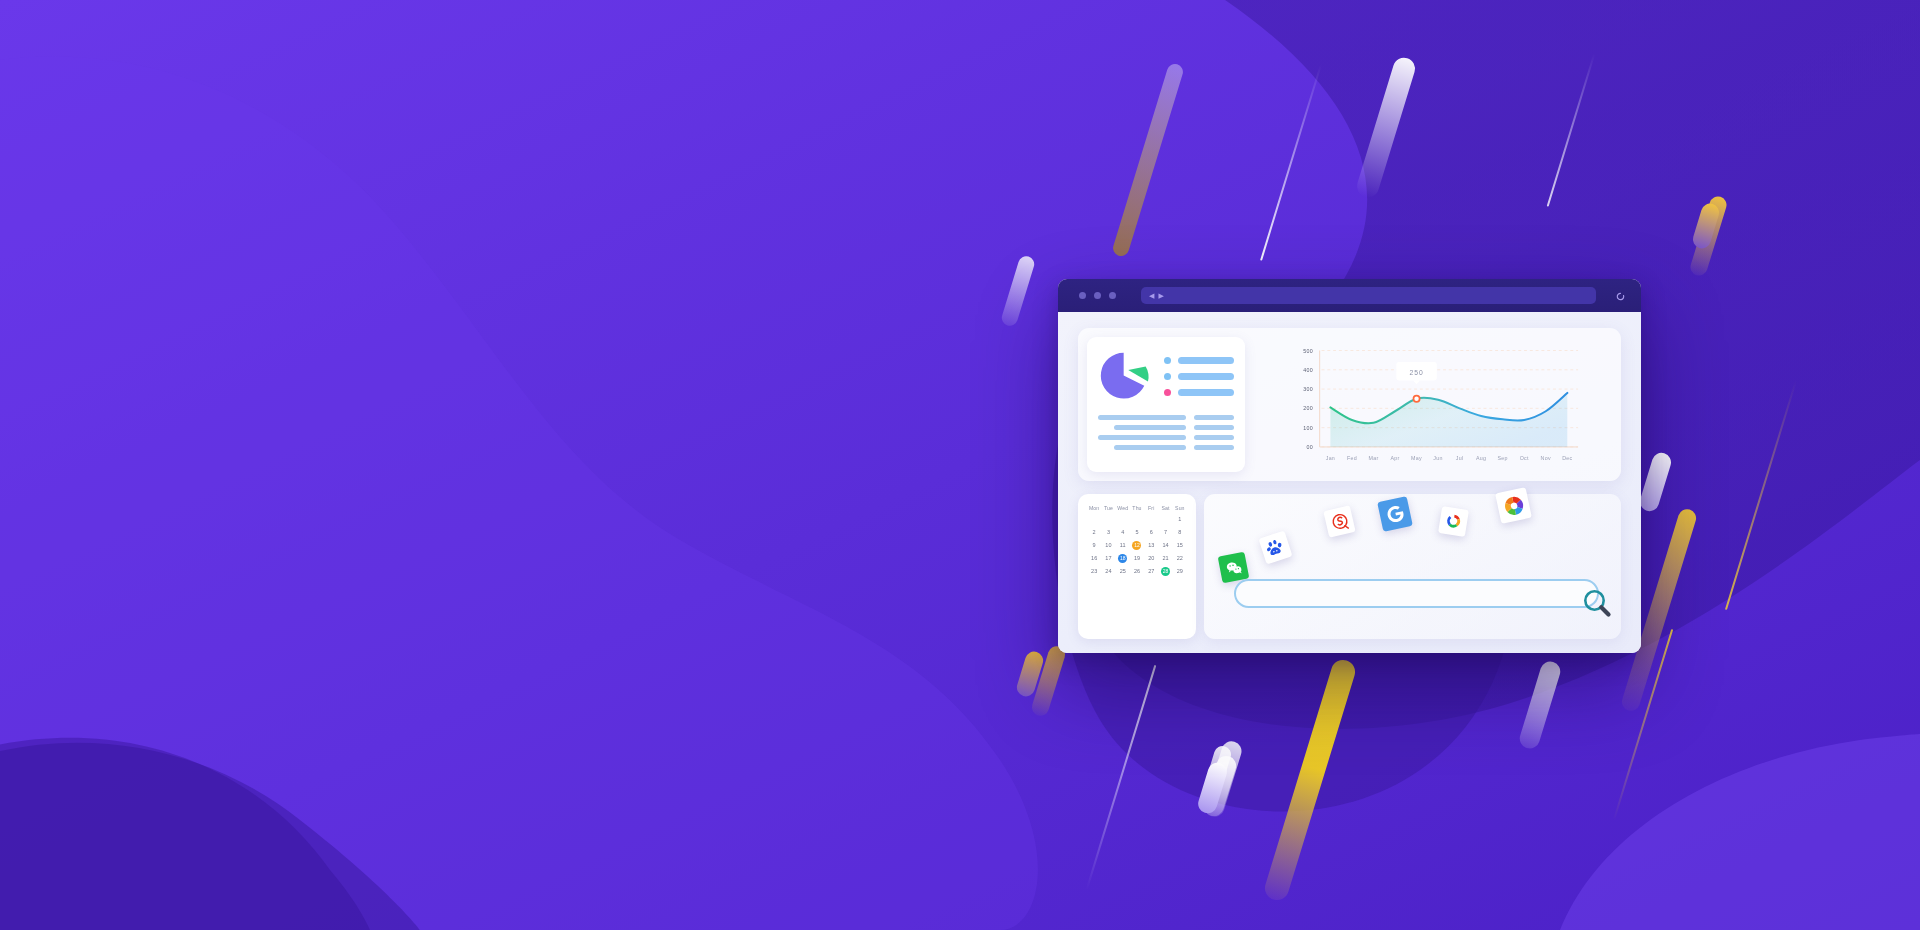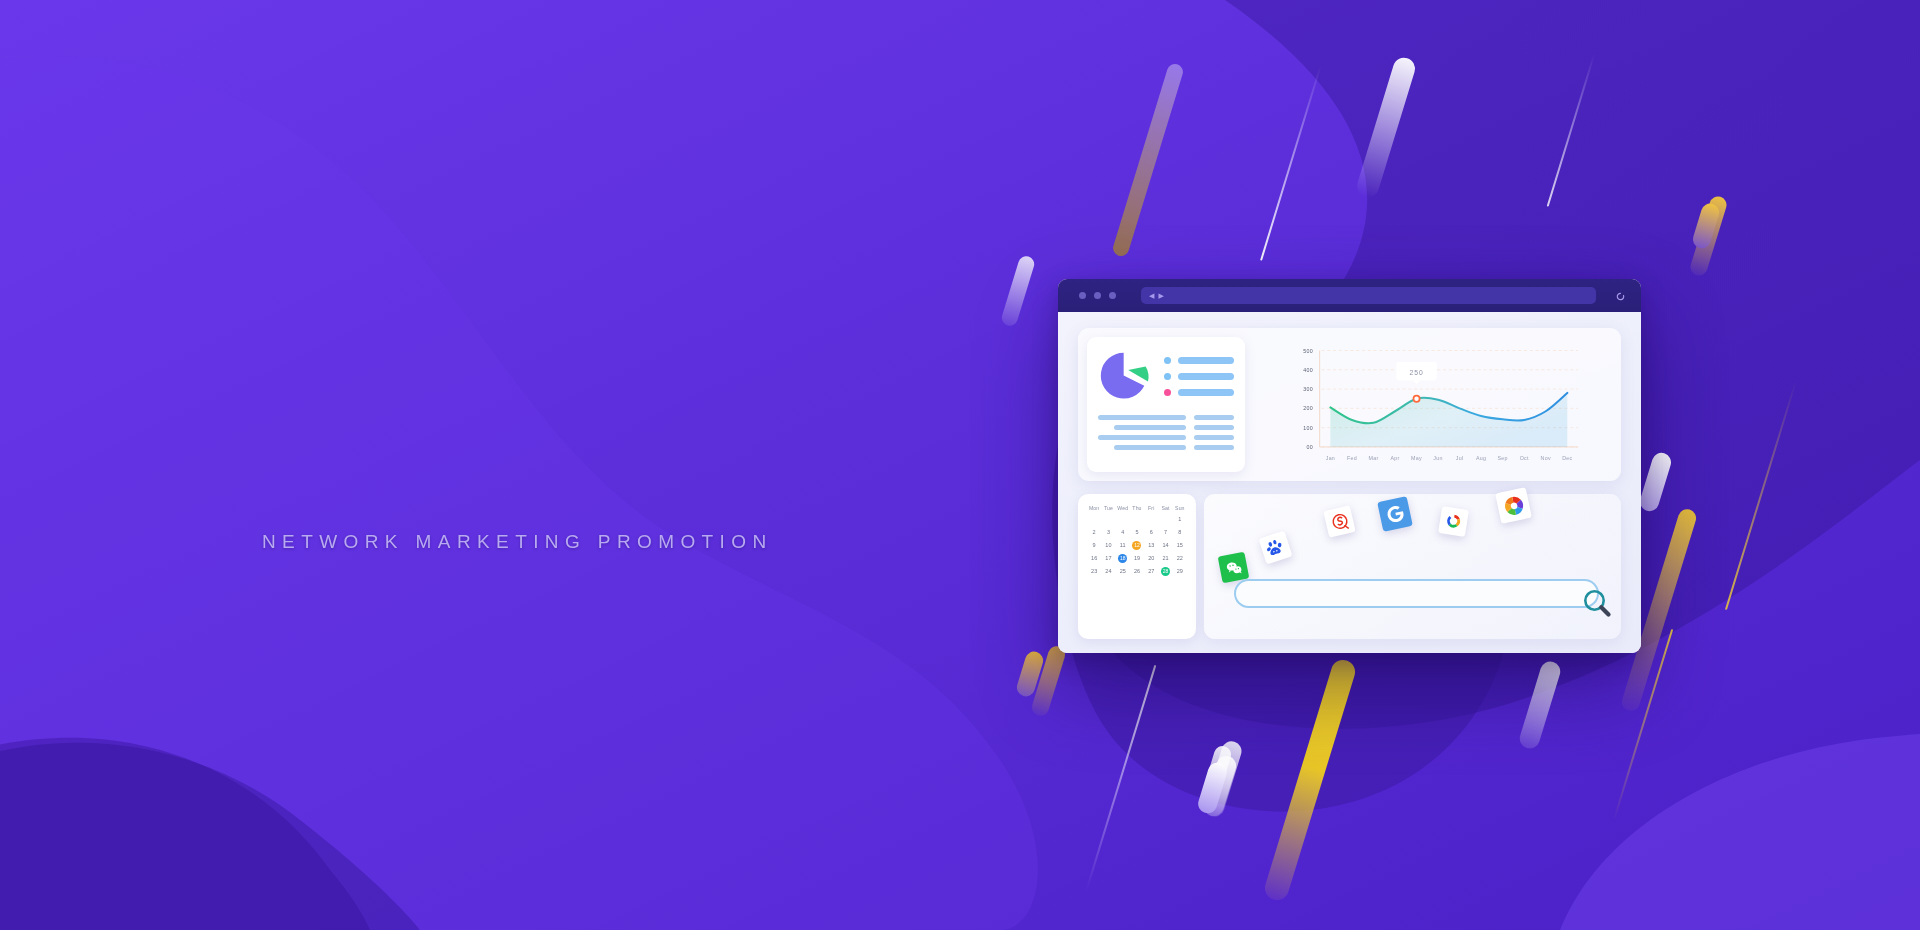--- a/index.html
+++ b/index.html
@@ -320,21 +320,20 @@
   <div class="streak" style="left:1203px; top:762px; width:19px; height:52px;
               background:linear-gradient(180deg,#ffffff,#a894ef);
               transform: rotate(17deg);"></div>
   <div class="streak" style="left:1021px; top:651px; width:18px; height:46px;
               background:linear-gradient(180deg,#e8b63c,#7a55c8);
               transform: rotate(17deg);"></div>
   <div class="streak" style="left:1646px; top:452px; width:19px; height:60px;
               background:linear-gradient(180deg,#ffffff,#bdaef3);
               transform: rotate(17deg);"></div>
 
-  <div id="hero-title">NETWORK MARKETING PROMOTION</div>
 
   <div id="browser">
 
     <div id="titlebar">
       <div class="dots">
         <div class="dot"></div>
         <div class="dot"></div>
         <div class="dot"></div>
       </div>
 

